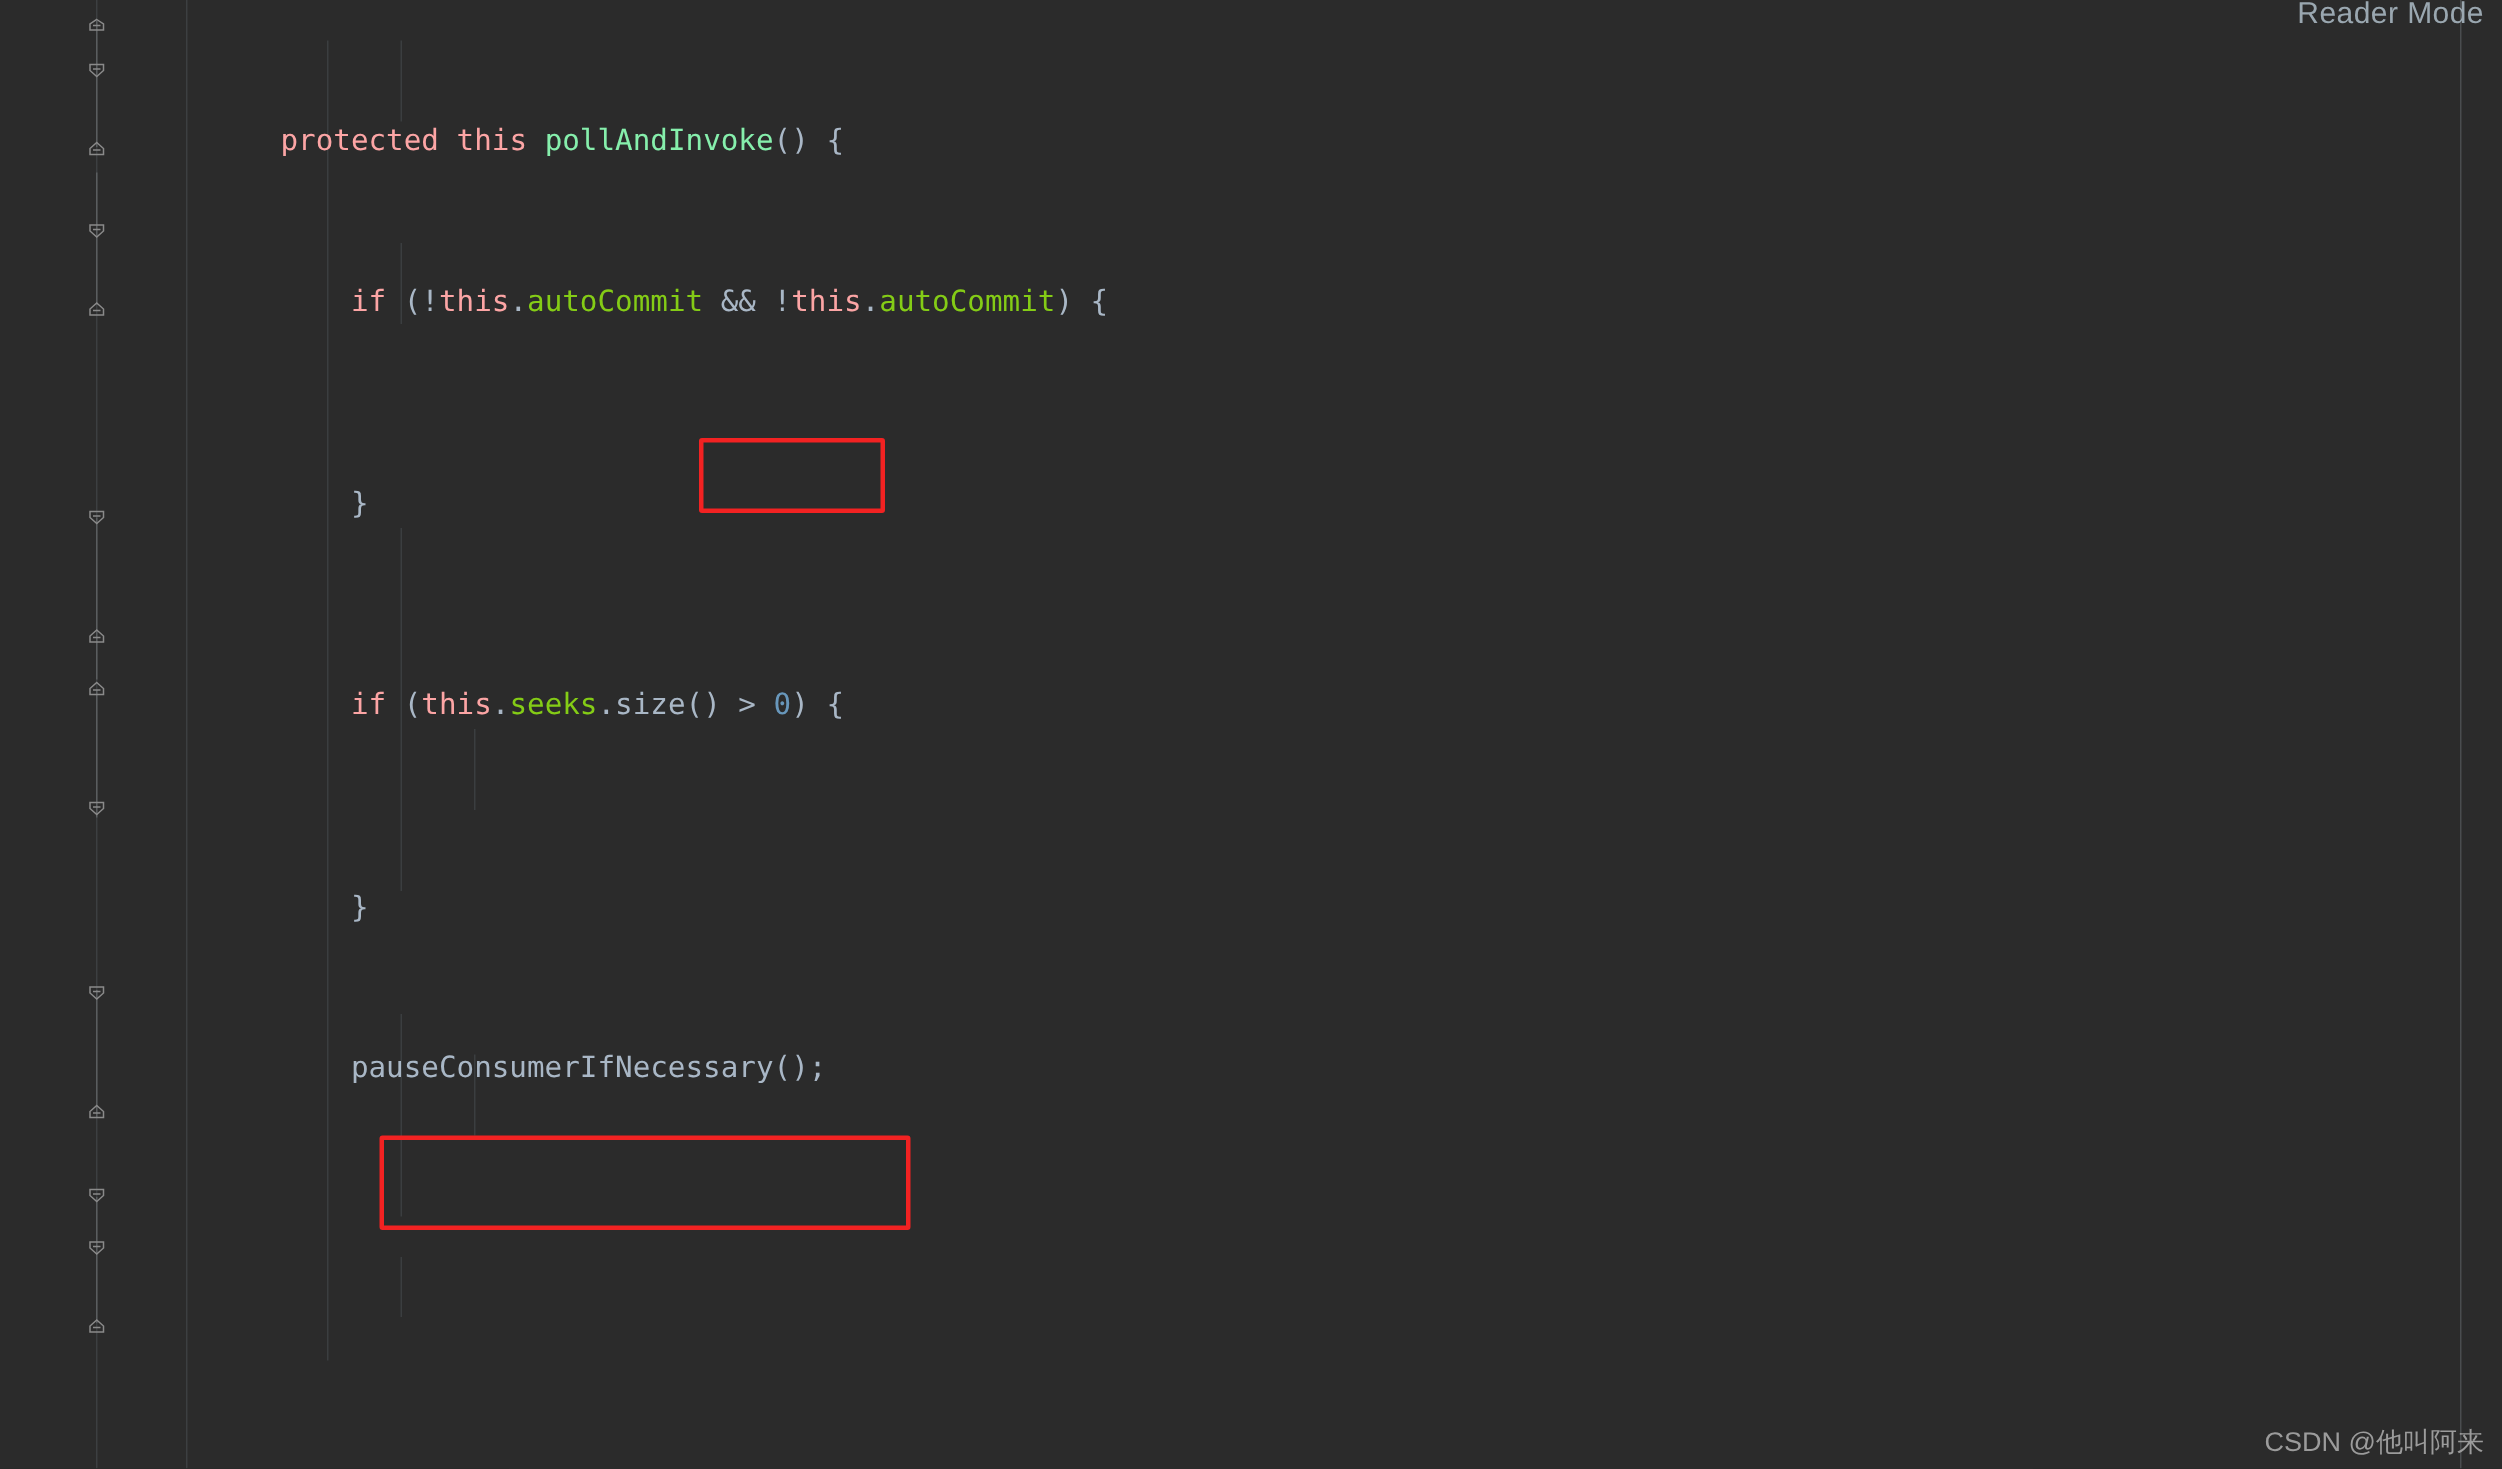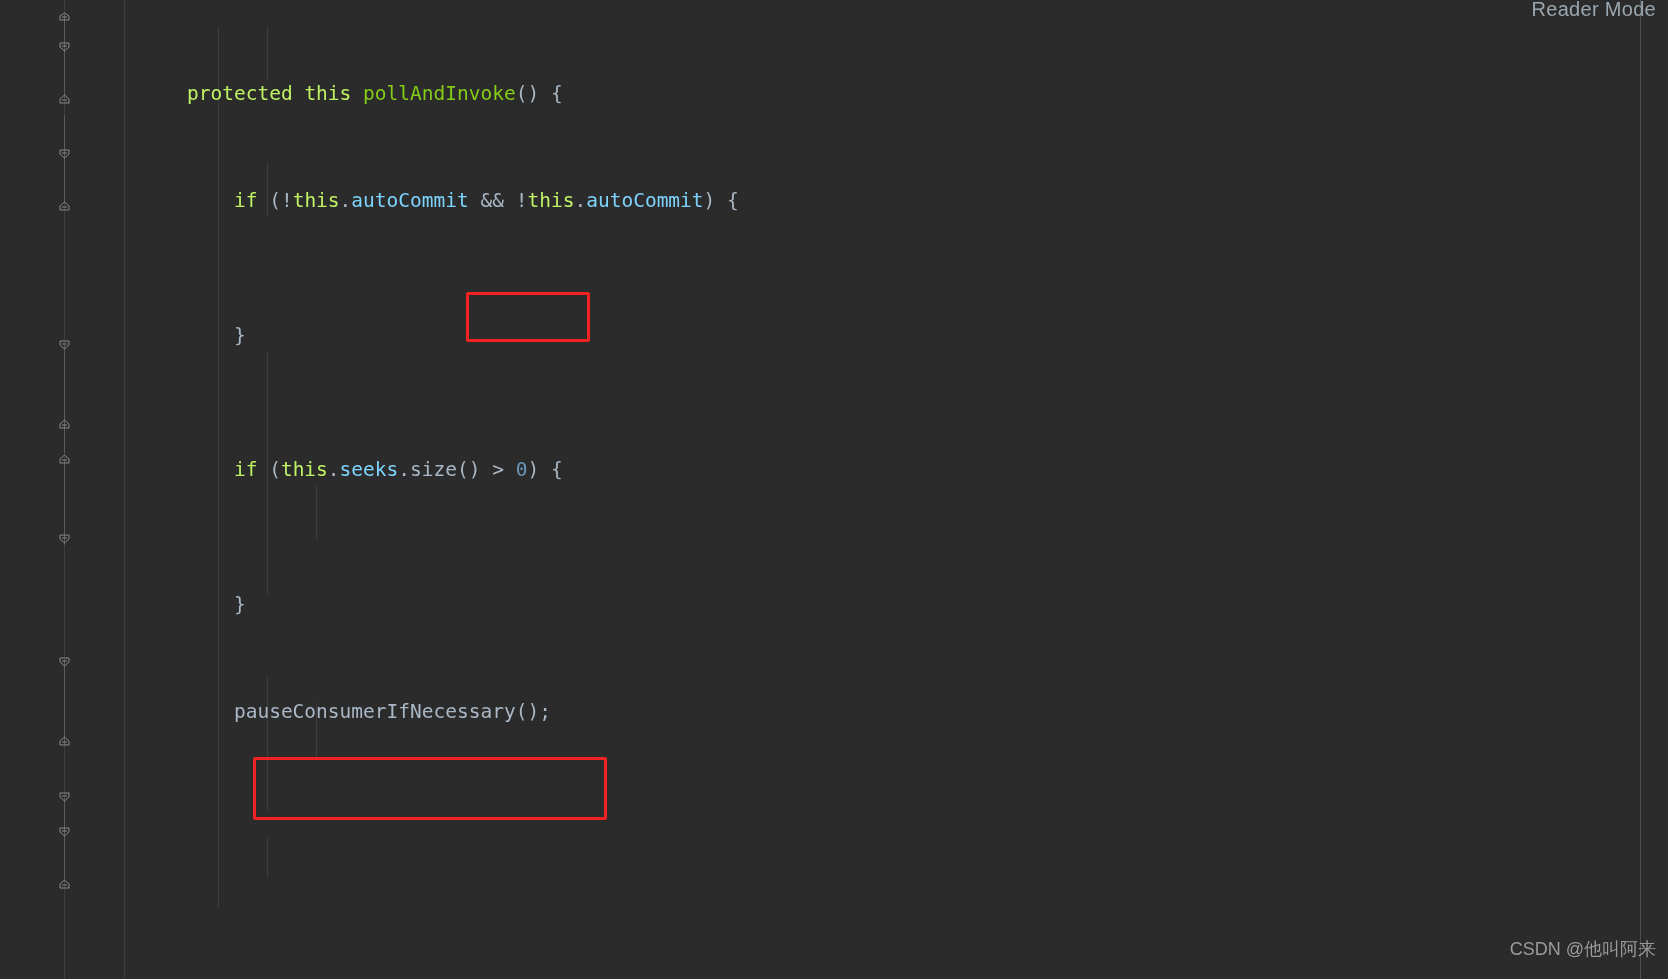--- a/index.html
+++ b/index.html
@@ -51,44 +51,44 @@
     font-family: "DejaVu Sans Mono", monospace;
     font-size: 19.5px;
     line-height: 26.9px;
     white-space: pre;
     color: #a9b7c6;
     letter-spacing: 0px;
   }
   .line { height: 26.9px; position: relative; white-space: pre; }
 
   
-  .kw   { color: #bef264; }
-  .fn   { color: #84cc16; }
-  .fld  { color: #7dd3fc; }
+  .kw   { color: #fca5a5; }
+  .fn   { color: #86efac; }
+  .fld  { color: #84cc16; }
   .num  { color: #6897bb; }
   .punc { color: #a9b7c6; }
 
   
   .anno {
     position: absolute;
     border: 3px solid #f22222;
     border-radius: 2px;
     pointer-events: none;
   }
   #anno-records   { left: 466px;  top: 292px; width: 118px; height: 44px; }
   #anno-invoke    { left: 253px;  top: 757px; width: 348px; height: 57px; }
 
   
   #reader-mode {
     position: absolute; right: 12px; top: -2px;
     color: #9aa7b0; font-family: "Liberation Sans", sans-serif;
     font-size: 20px; letter-spacing: .3px;
   }
   #watermark {
-    position: absolute; right: 12px; bottom: 18px;
+    position: absolute; right: 12px; bottom: 6px;
     color: #9b9b9b; font-family: "Liberation Sans", sans-serif;
     font-size: 18px;
   }
 </style>
 </head>
 <body>
 
 <div id="editor">
 
   <div class="gutter-strip gutter-a"></div>

